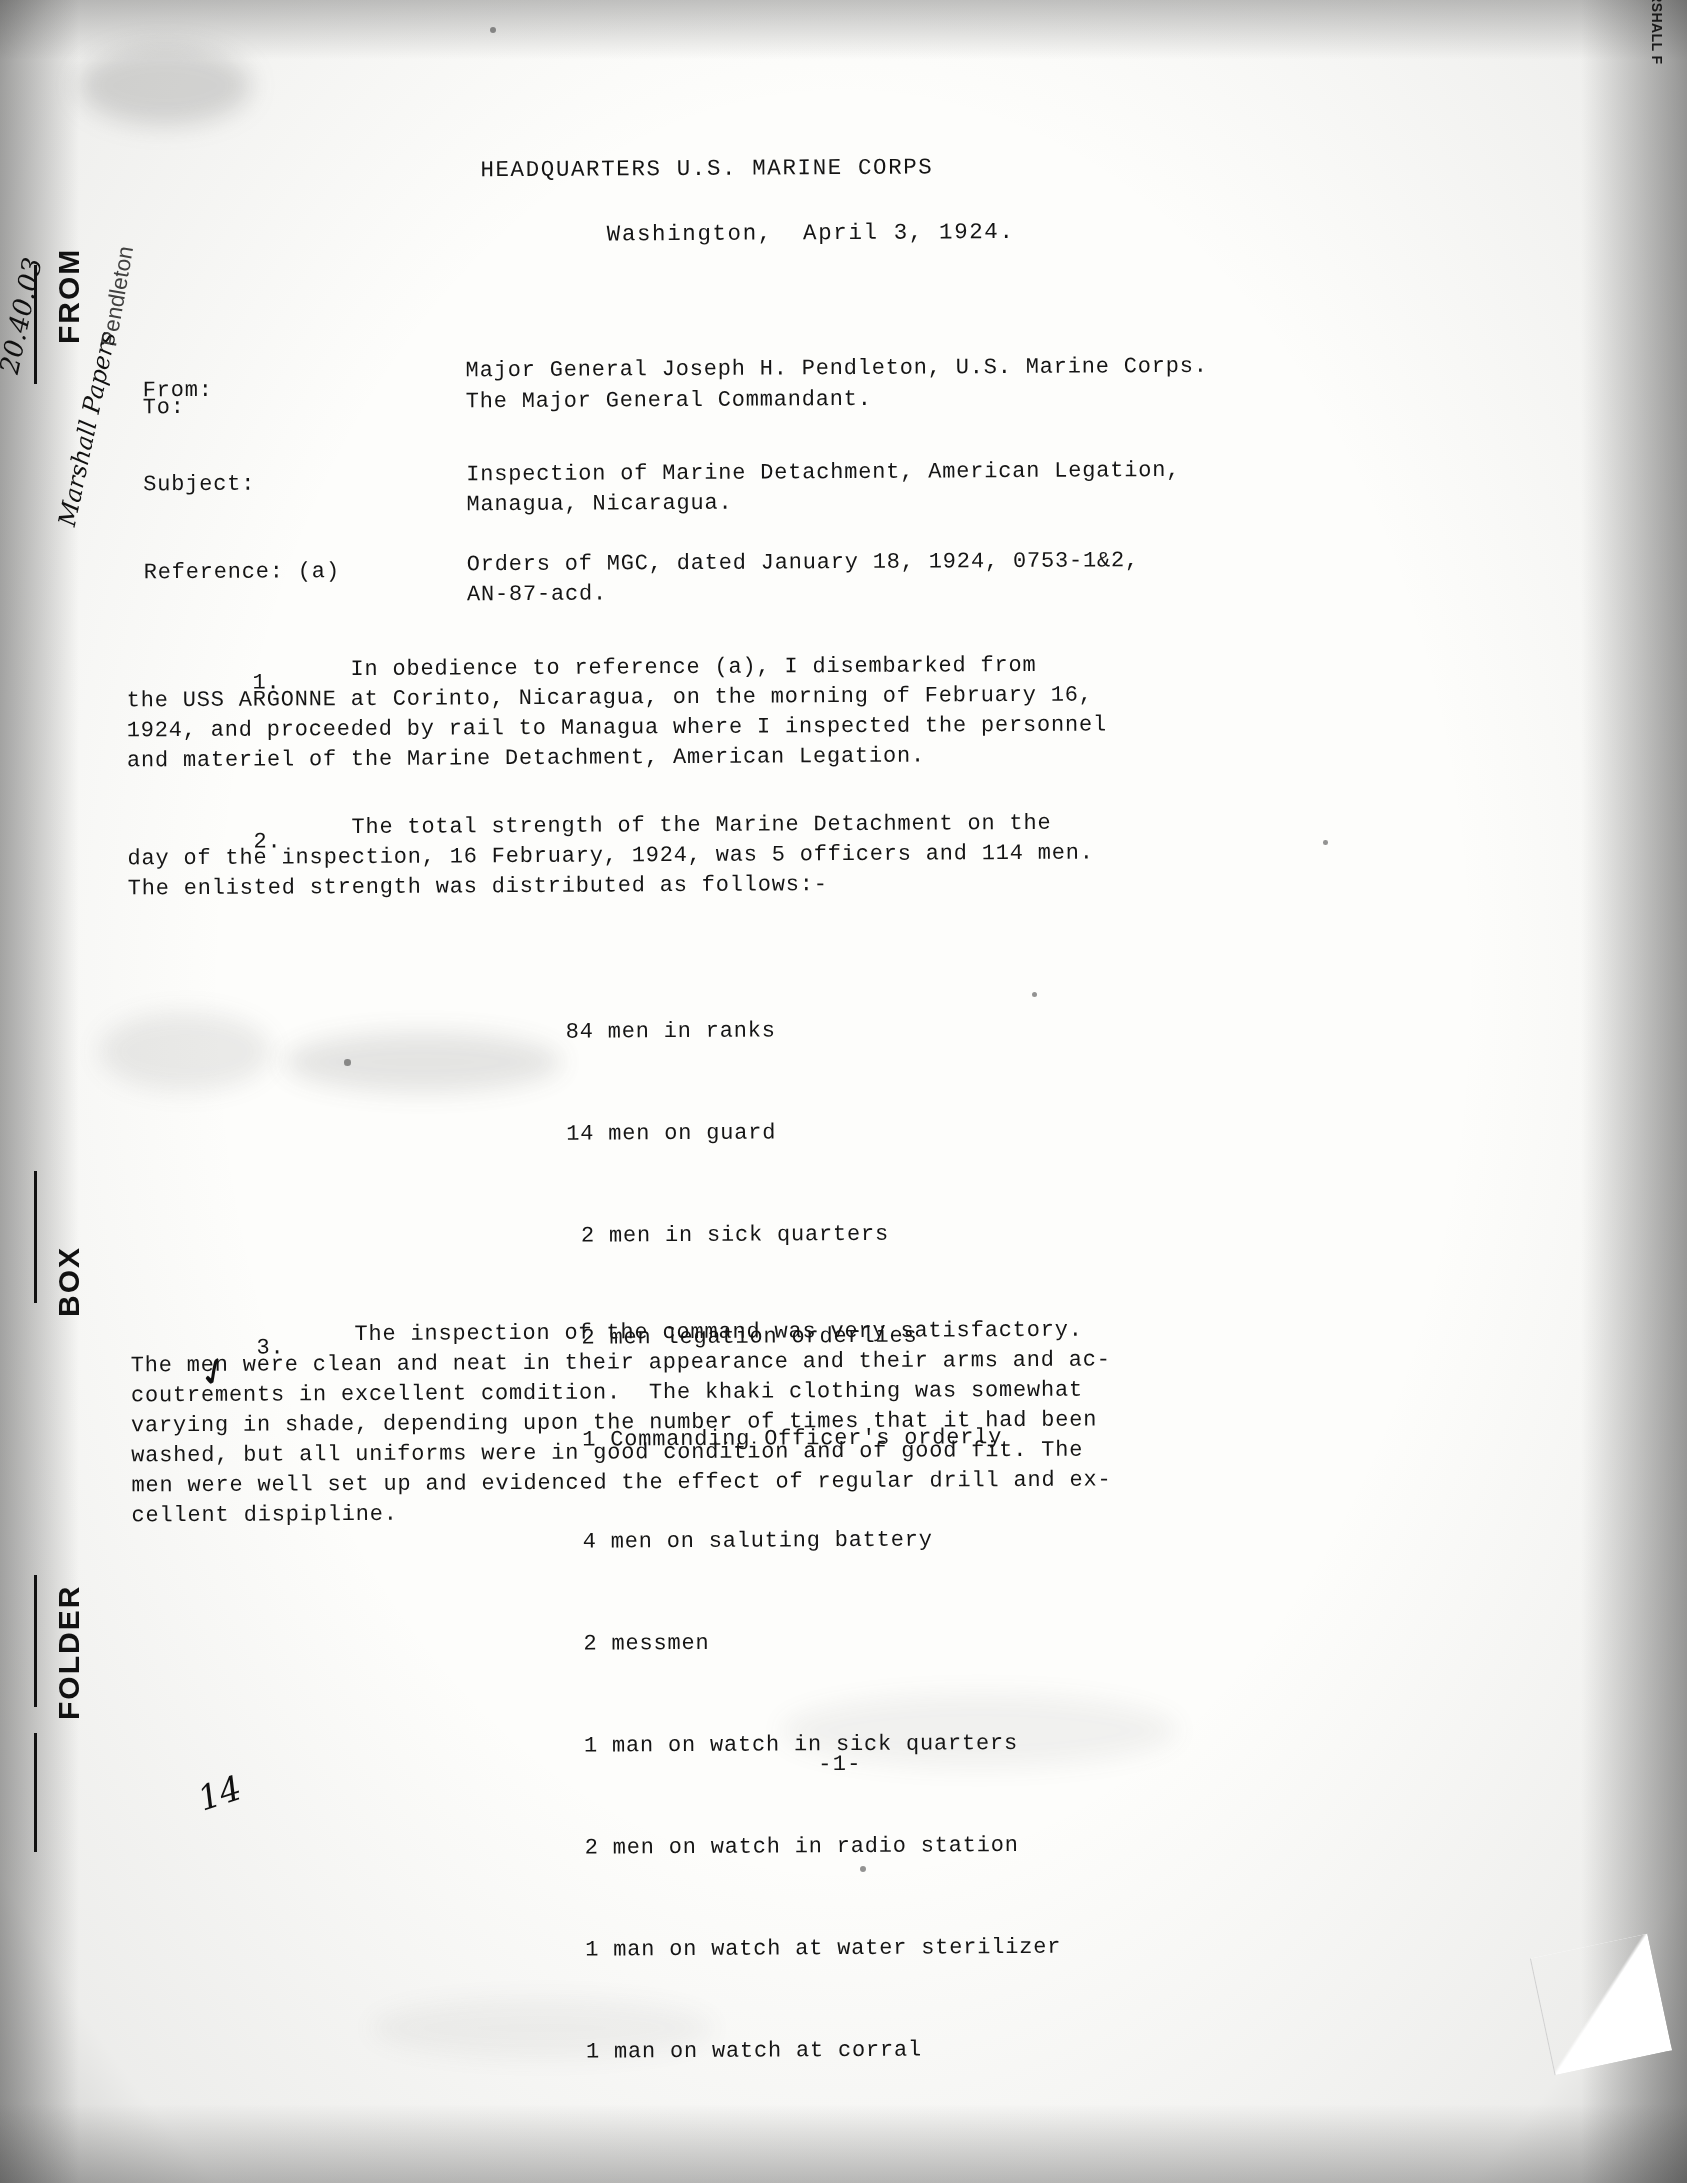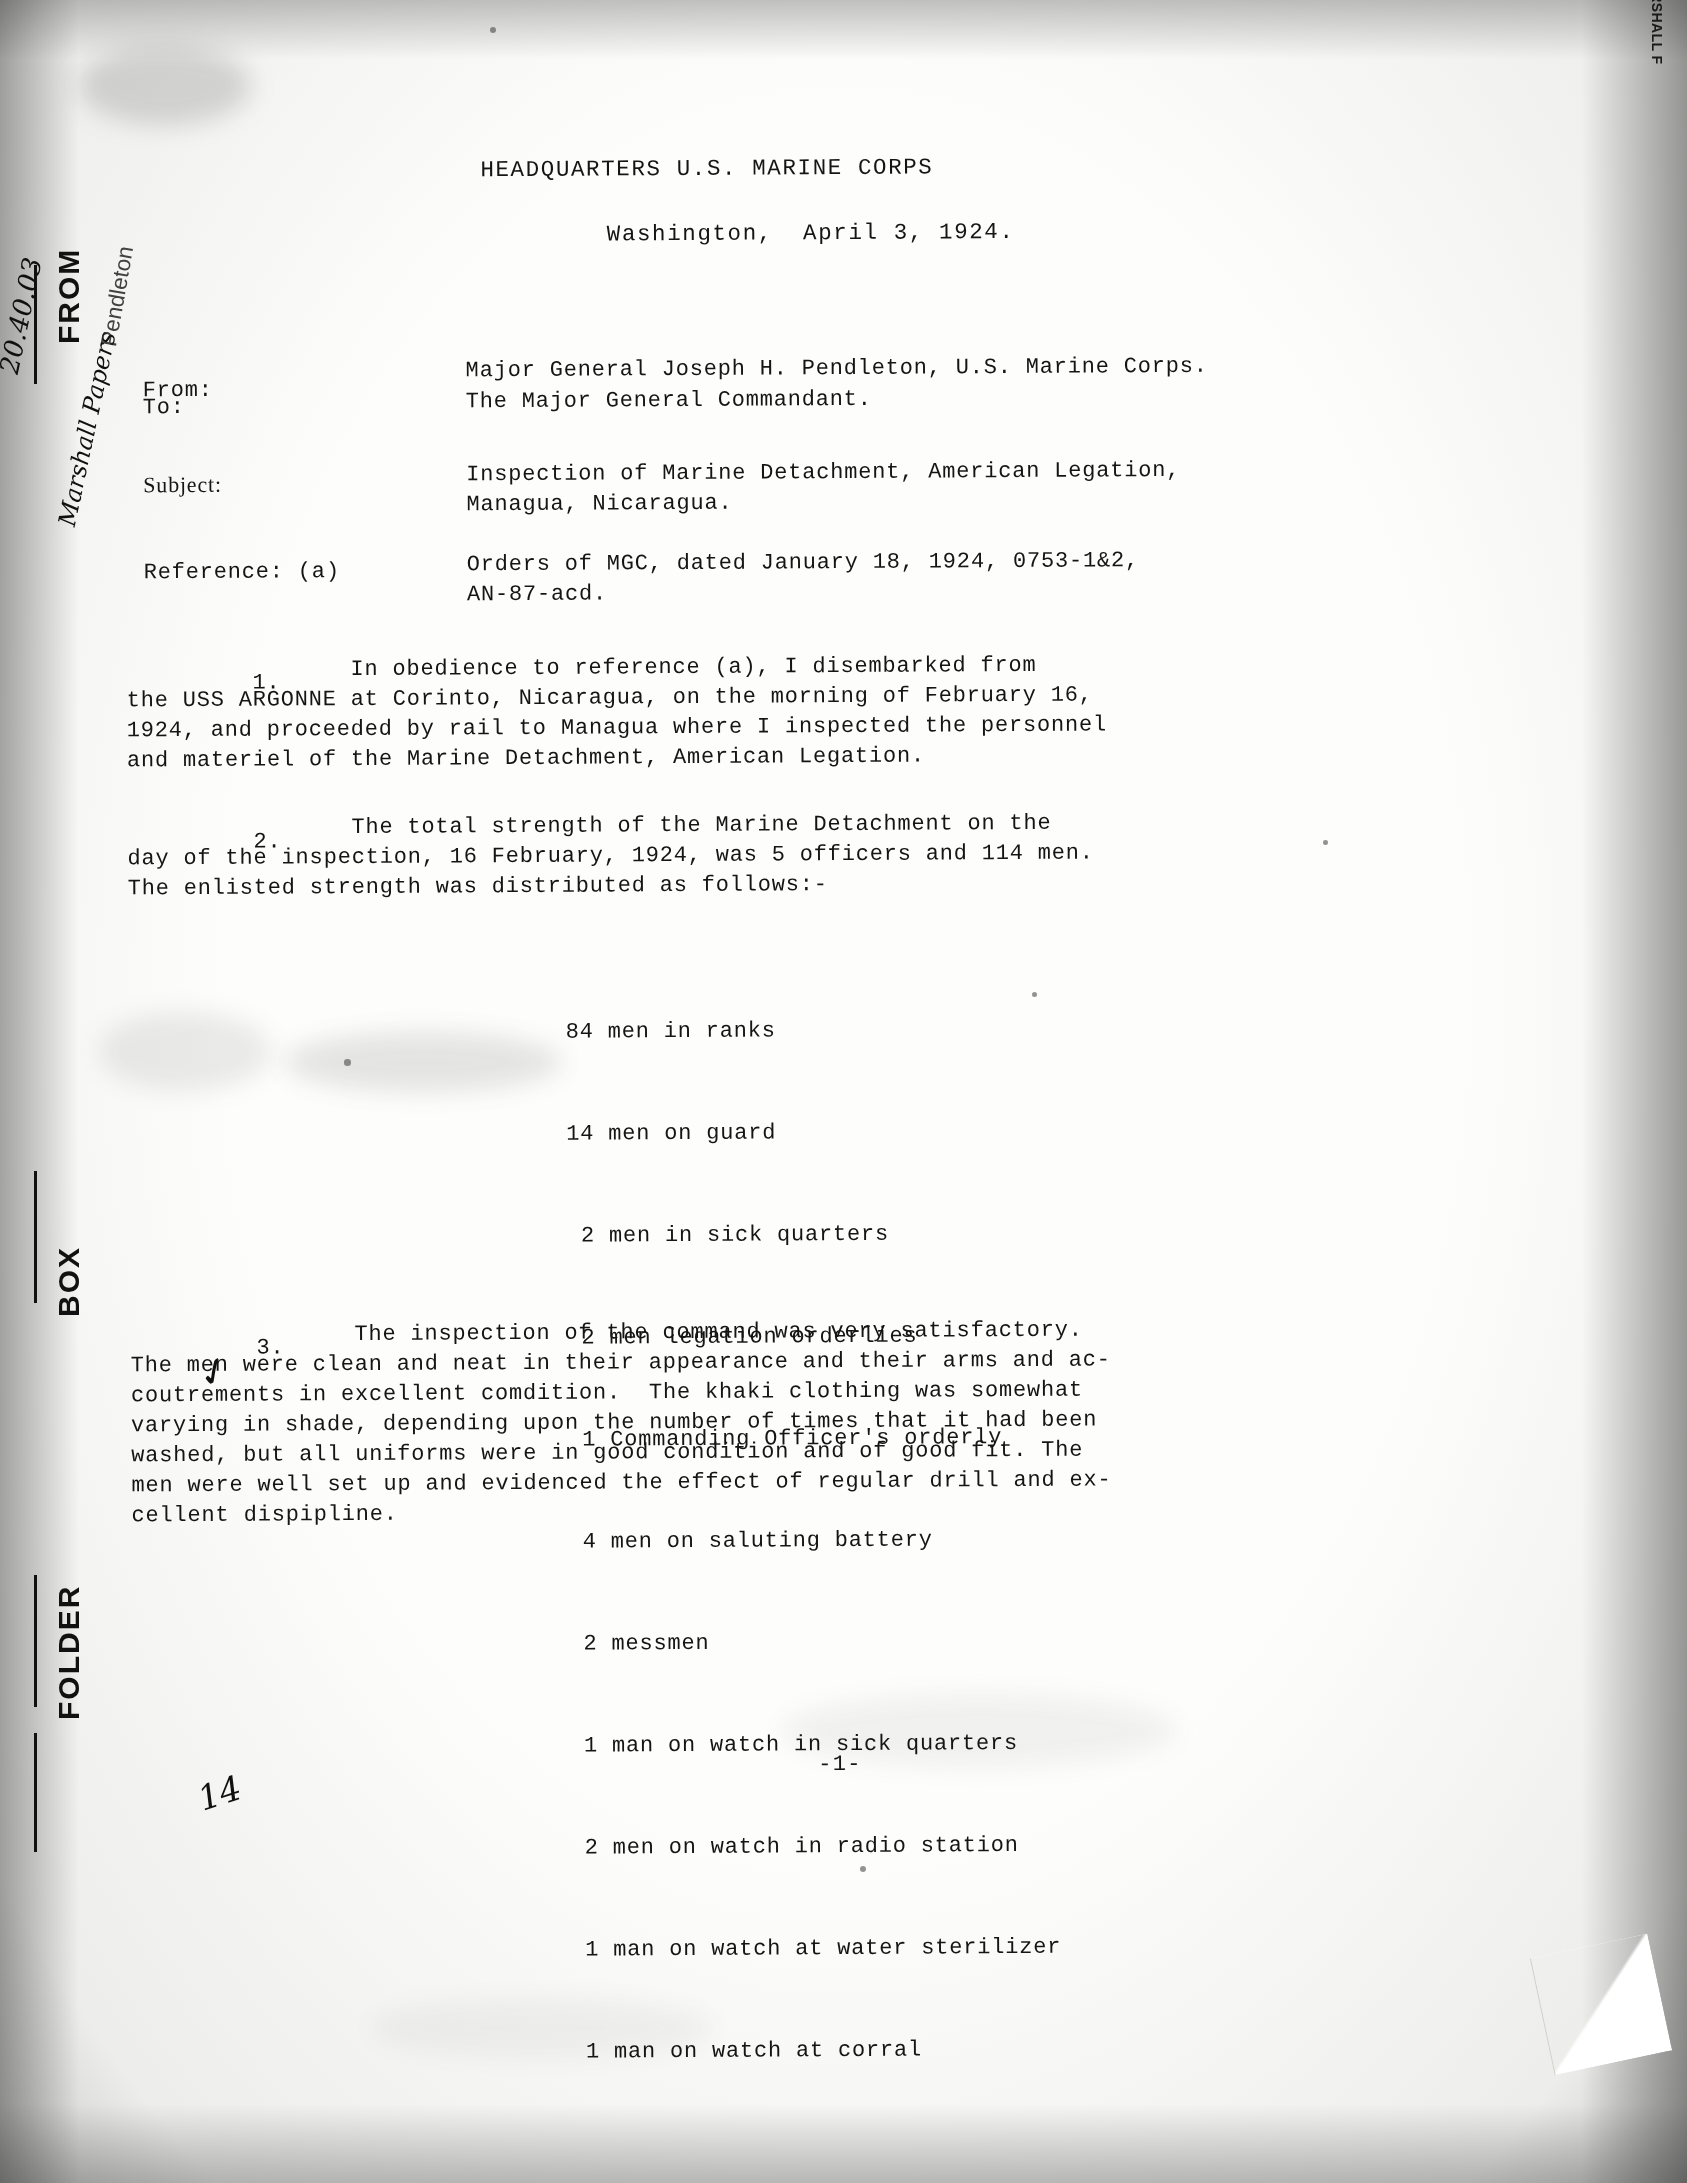--- a/index.html
+++ b/index.html
@@ -105,21 +105,21 @@
     white-space: pre;
   }
   .tx.hdr { font-size: 22.5px; letter-spacing: 1.6px; }
   .tx.body { font-size: 22px; }
 
   .title-line  { left: 486px;  top: 153px; }
   .date-line   { left: 612px;  top: 218px; }
 
   .lbl-from    { left: 147px;  top: 364px; margin-top: 8px; }
   .lbl-to      { left: 147px;  top: 389px; }
-  .lbl-subject { left: 147px;  top: 466px; font-family: Liberation Serif, serif; }
+  .lbl-subject { left: 147px;  top: 466px; }
   .lbl-ref     { left: 147px;  top: 554px; }
 
   .val-from    { left: 470px;  top: 354px; }
   .val-to      { left: 470px;  top: 385px; }
   .val-subject { left: 470px;  top: 458px; }
   .val-ref     { left: 470px;  top: 548px; }
 
   .p1-num      { left: 255px;  top: 665px; }
   .p1-text     { left: 129px;  top: 652px; }
 

